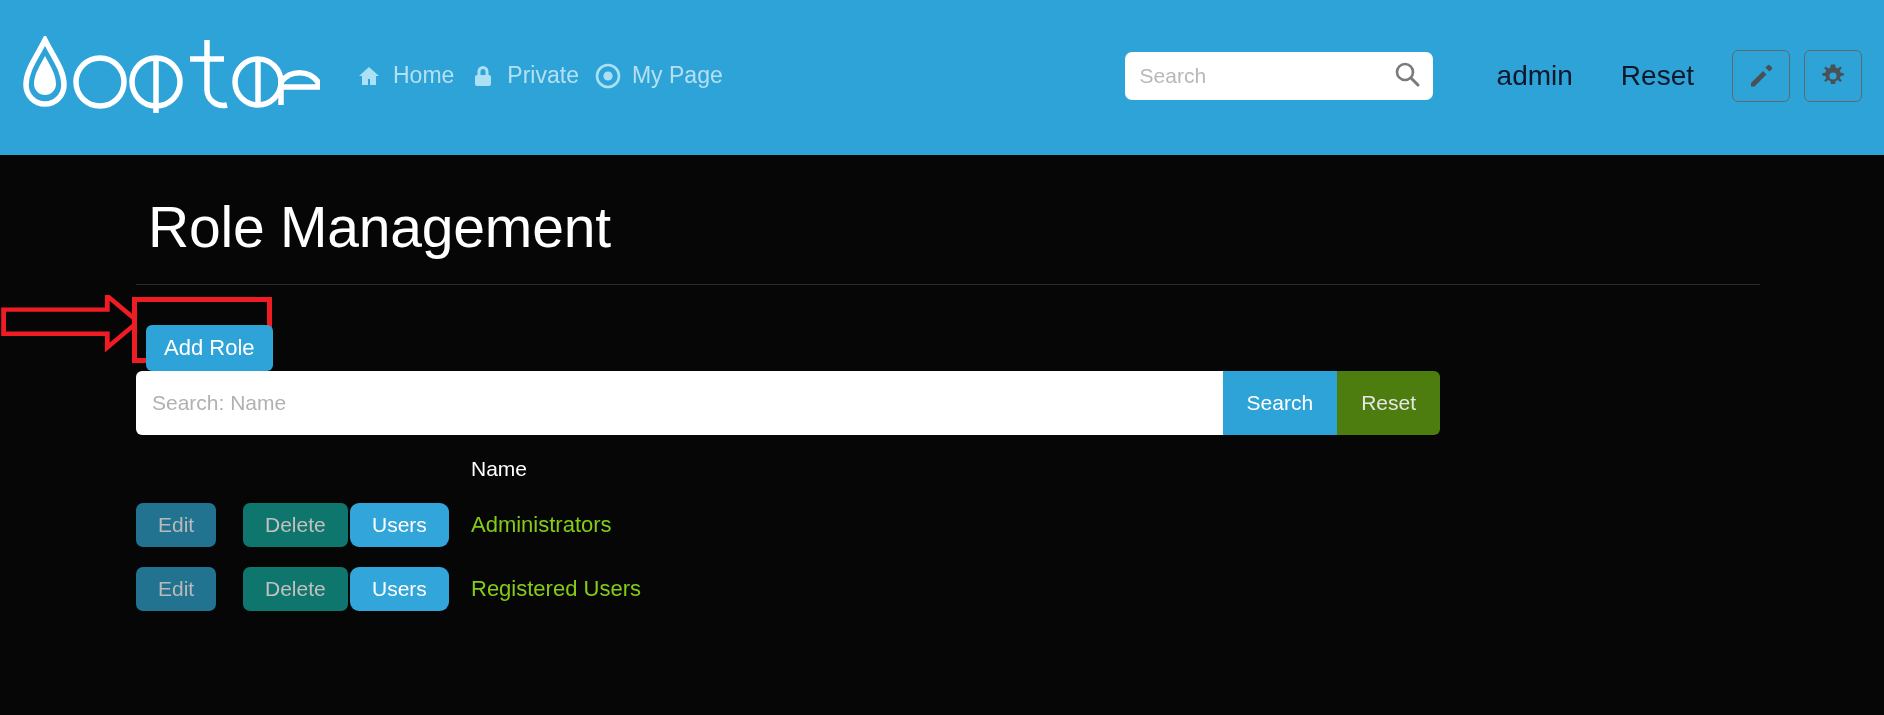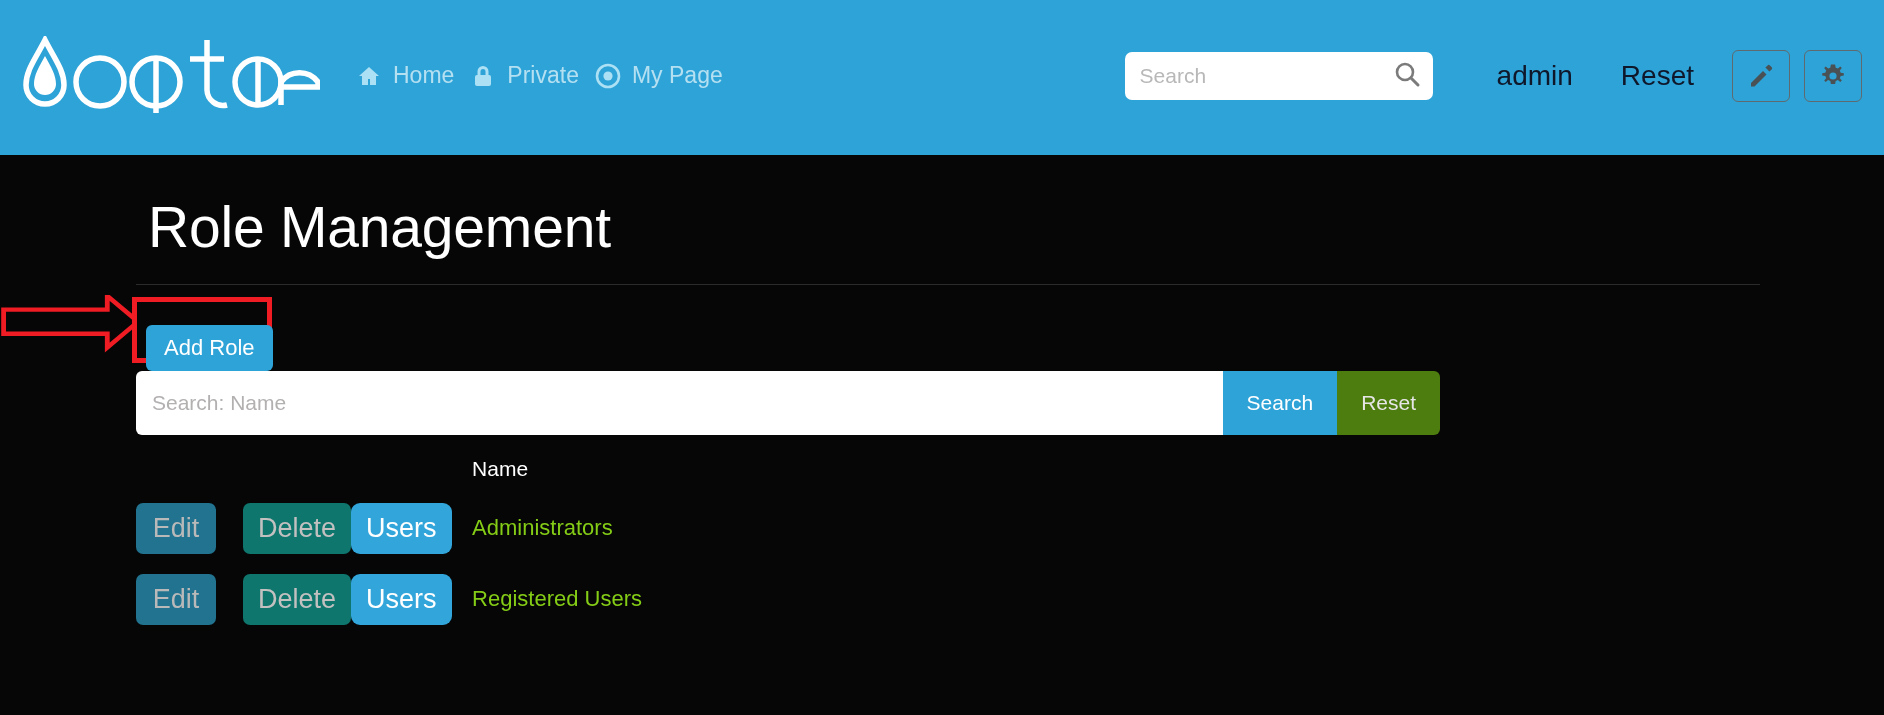--- a/index.html
+++ b/index.html
@@ -235,23 +235,23 @@
   }
   .roles-table td.cell-name {
     color: #84cc16;
     font-size: 22px;
     padding-left: 14px;
     white-space: nowrap;
   }
   .row-btn {
     border: none;
     border-radius: 7px;
-    font-size: 27px;
-    font-family: "Liberation Sans", sans-serif;
-    padding: 10px 15px;
+    font-size: 21px;
+    font-family: "Liberation Sans", sans-serif;
+    padding: 10px 22px;
     cursor: pointer;
     min-width: 80px;
   }
   .btn-edit   { background: #21738f; color: #b9b9b9; }
   .btn-delete { background: #0f766e; color: #c3c0c0; }
   .btn-users  { background: #32A5DA; color: #ffffff; border-radius: 9px; }
 </style>
 </head>
 <body>
 

